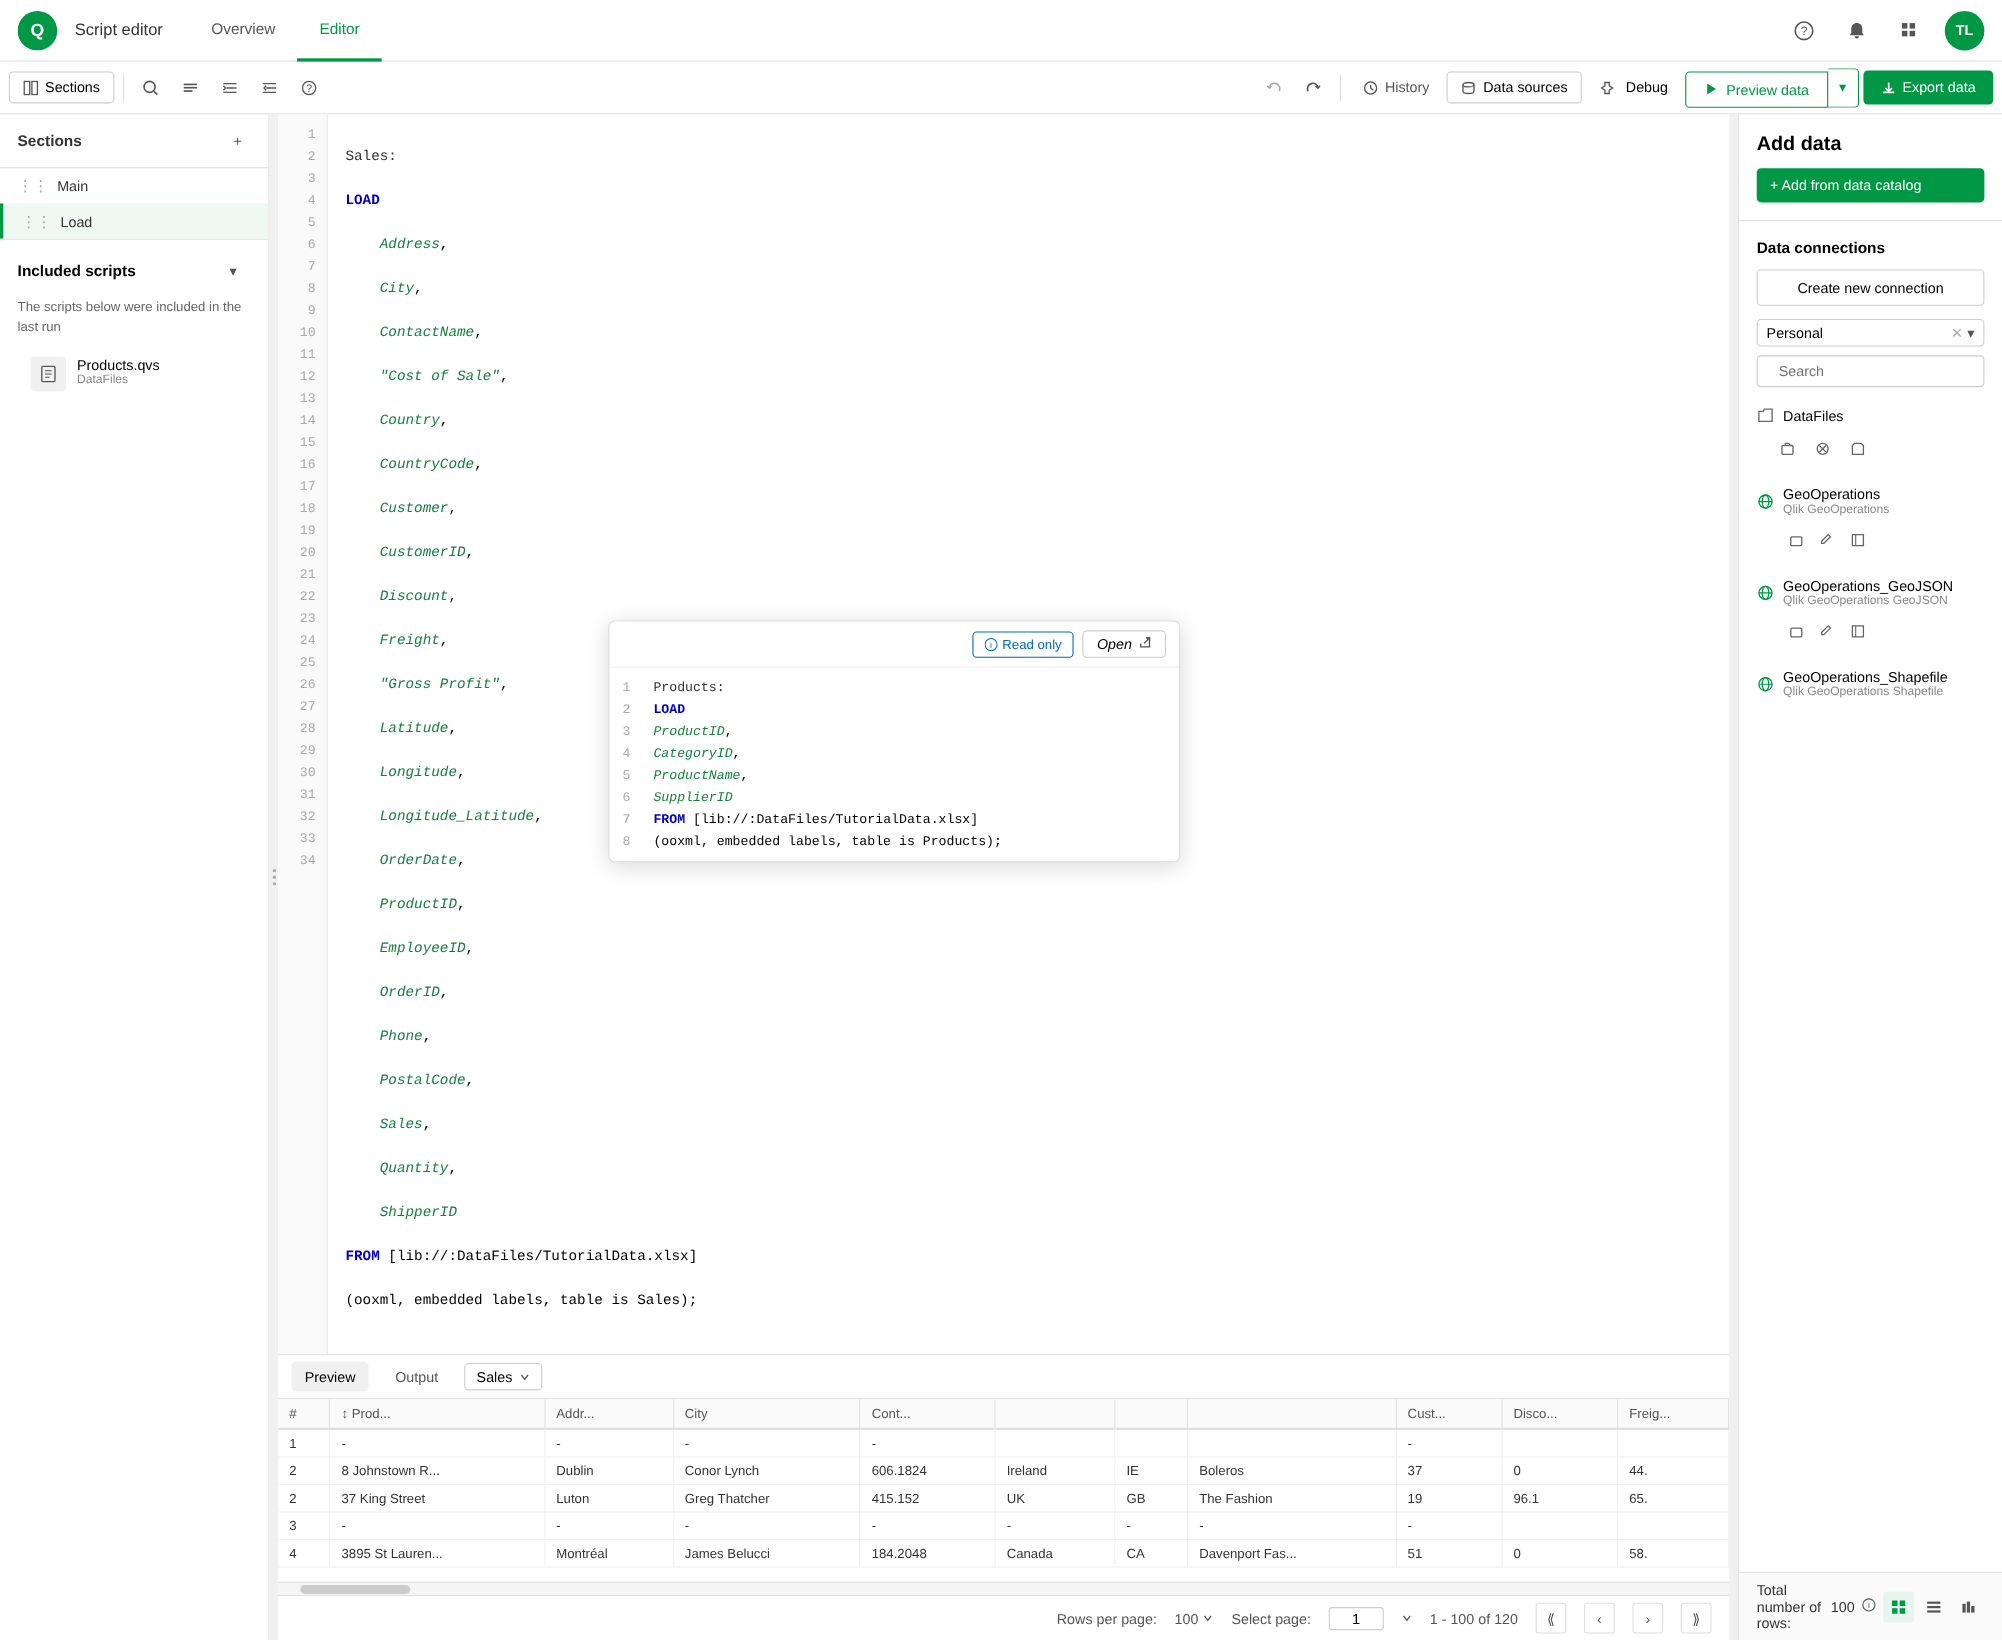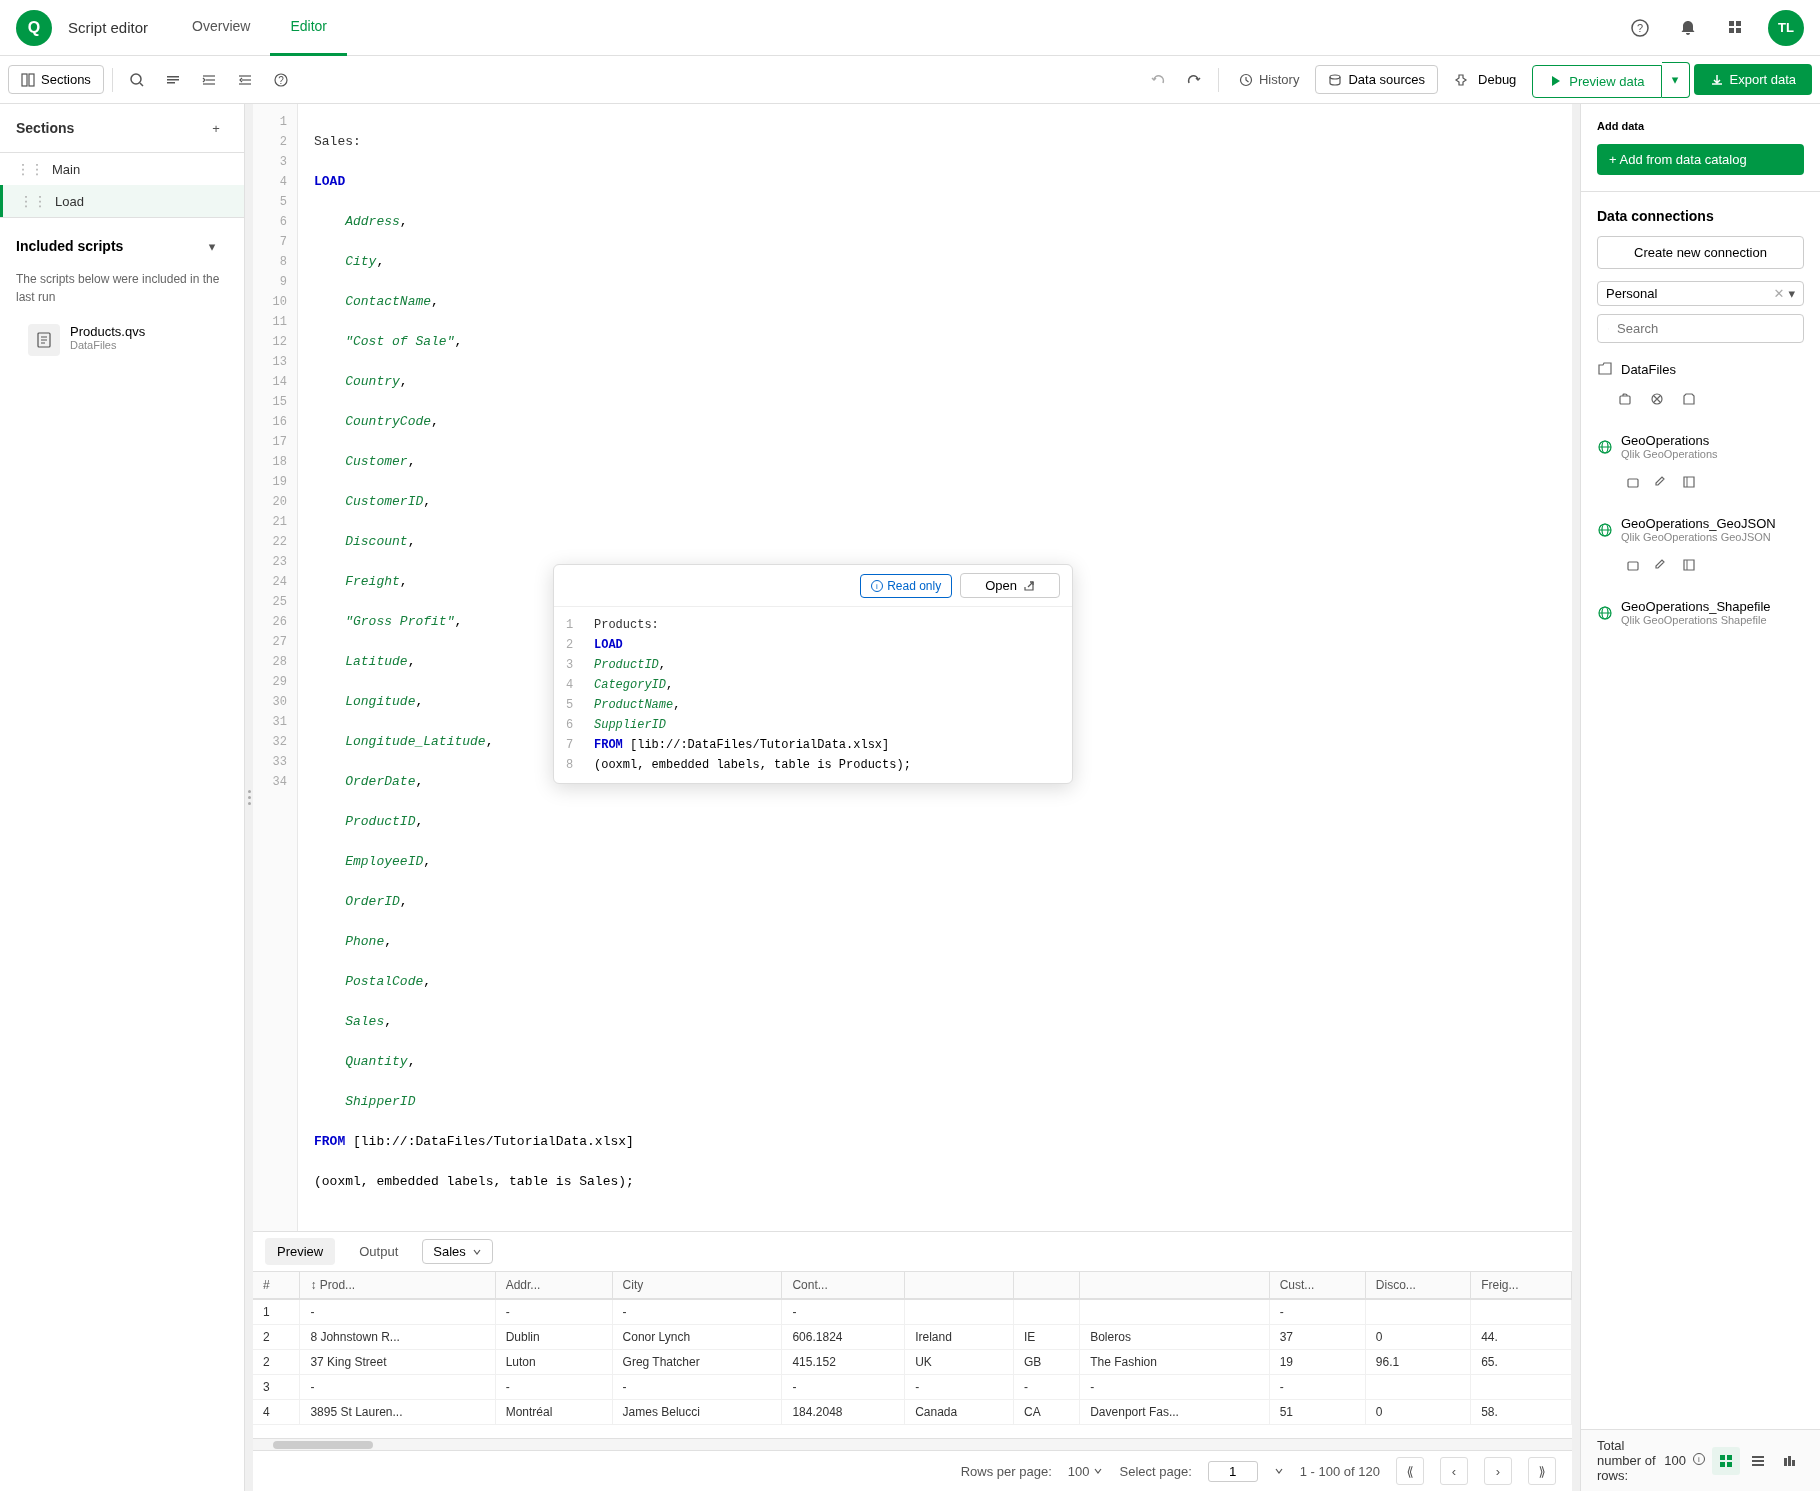--- a/index.html
+++ b/index.html
@@ -61,30 +61,30 @@
     .code-lines { display: flex; height: 100%; }
     .line-numbers { padding: 8px 0; background: #fafafa; border-right: 1px solid #e8e8e8; min-width: 45px; text-align: right; }
     .line-num { padding: 0 10px; height: 20px; line-height: 20px; font-size: 12px; color: #aaa; font-family: 'Courier New', monospace; }
     .code-content { padding: 8px 16px; flex: 1; font-family: 'Courier New', monospace; font-size: 13px; line-height: 20px; white-space: pre; overflow: auto; }
     .kw-blue { color: #0000cc; font-weight: bold; }
     .kw-orange { color: #15803d; font-style: italic; }
     .code-line { height: 20px; line-height: 20px; }
     .products-popup { position: absolute; top: 460px; left: 300px; width: 520px; background: white; border: 1px solid #ddd; border-radius: 6px; box-shadow: 0 4px 20px rgba(0,0,0,0.15); z-index: 10; pointer-events: all; }
     .popup-header { display: flex; align-items: center; justify-content: flex-end; gap: 8px; padding: 8px 12px; border-bottom: 1px solid #eee; }
     .readonly-badge { display: flex; align-items: center; gap: 4px; padding: 4px 10px; border: 1px solid #0066cc; border-radius: 4px; color: #0066cc; font-size: 12px; cursor: pointer; }
-    .open-btn { display: flex; align-items: center; gap: 6px; padding: 4px 24px; background: white; border: 1px solid #ccc; border-radius: 4px; cursor: pointer; font-size: 13px; }
+    .open-btn { display: flex; gap: 6px; padding: 4px 12px; background: white; border: 1px solid #ccc; border-radius: 4px; cursor: pointer; font-size: 13px; font-style: italic; }
     .popup-code { padding: 8px 12px; font-family: 'Courier New', monospace; font-size: 12px; line-height: 20px; }
     .popup-line { display: flex; gap: 12px; }
     .popup-linenum { color: #aaa; min-width: 16px; }
     .popup-code-text { flex: 1; }
 
     
     .right-panel { width: 240px; border-left: 1px solid #e0e0e0; display: flex; flex-direction: column; overflow: hidden; flex-shrink: 0; }
     .add-data-section { padding: 16px; border-bottom: 1px solid #e0e0e0; }
-    .add-data-title { font-size: 11px; font-weight: 600; margin-bottom: 12px; }
+    .add-data-title { font-size: 18px; font-weight: 600; margin-bottom: 12px; }
     .add-catalog-btn { display: flex; align-items: center; gap: 8px; padding: 8px 12px; background: #009845; color: white; border-radius: 4px; cursor: pointer; font-size: 13px; width: 100%; }
     .connections-section { padding: 16px; flex: 1; overflow-y: auto; }
     .connections-title { font-size: 14px; font-weight: 600; margin-bottom: 12px; }
     .create-connection-btn { width: 100%; padding: 8px; border: 1px solid #ccc; border-radius: 4px; cursor: pointer; font-size: 13px; text-align: center; margin-bottom: 12px; background: white; }
     .filter-row { display: flex; align-items: center; gap: 8px; margin-bottom: 12px; border: 1px solid #ccc; border-radius: 4px; padding: 6px 10px; }
     .filter-input { border: none; outline: none; font-size: 13px; flex: 1; color: #888; }
     .connection-type { margin-bottom: 12px; }
     .conn-type-header { display: flex; align-items: center; gap: 8px; padding: 6px 0; font-size: 13px; font-weight: 500; cursor: pointer; }
     .conn-type-label { flex: 1; }
     .conn-items { padding-left: 16px; }

